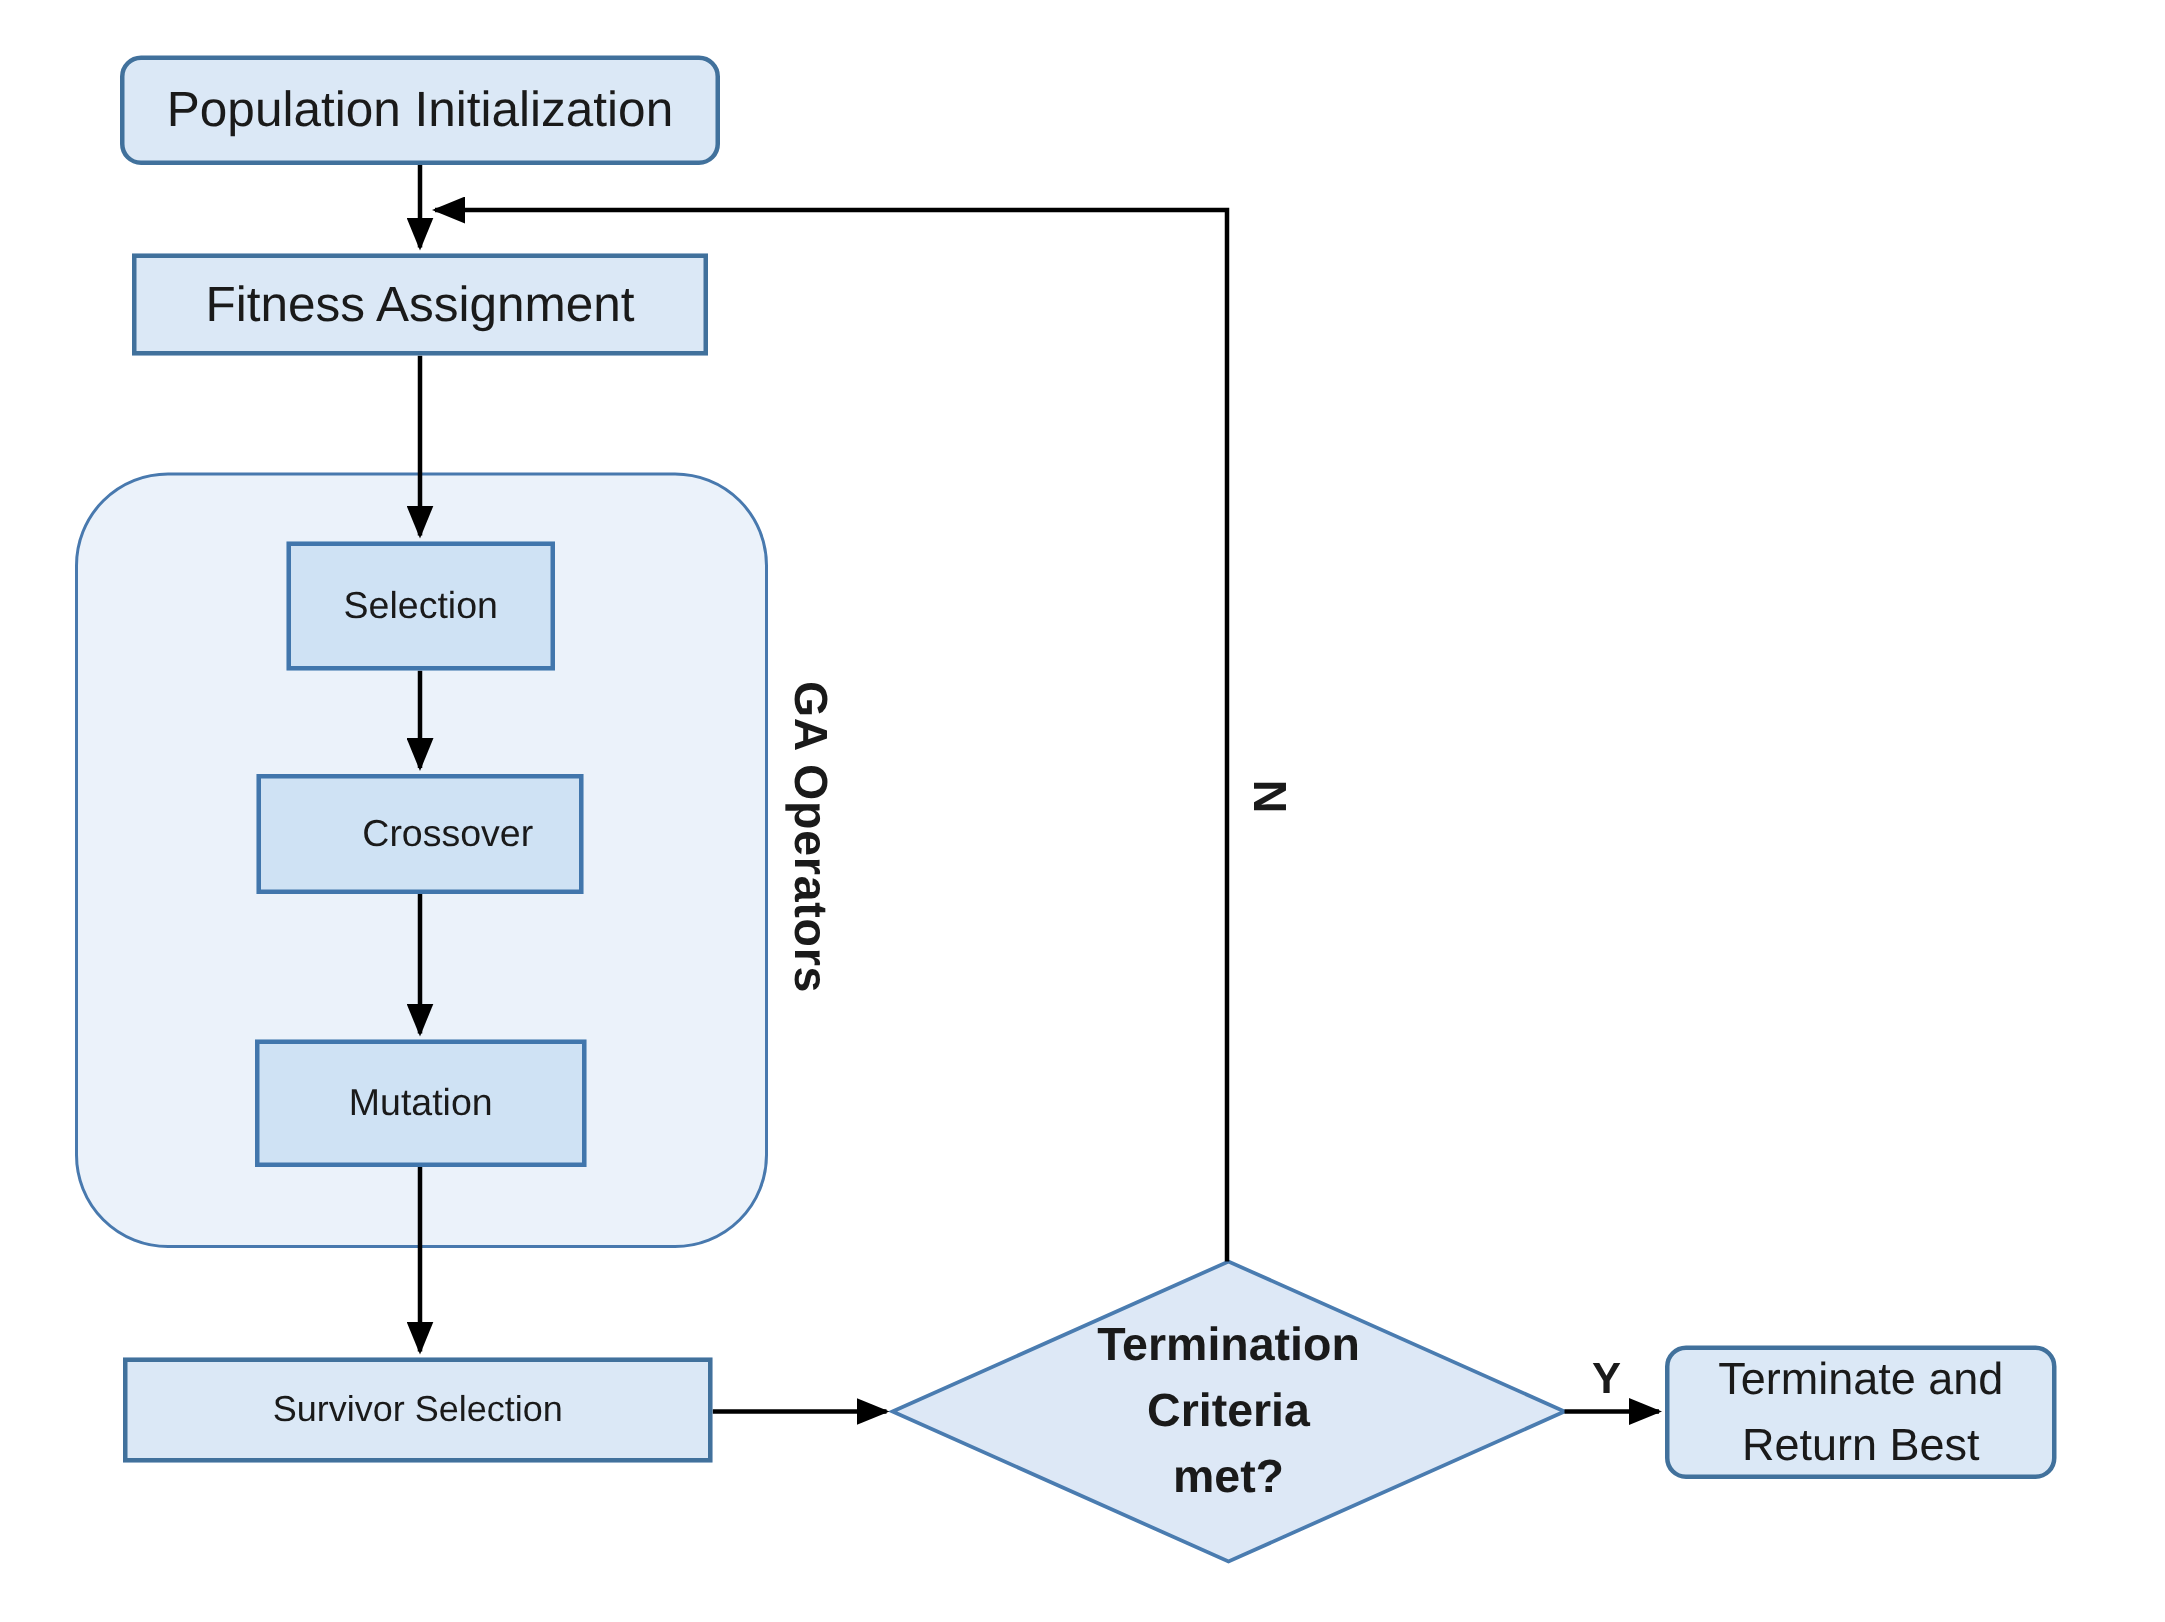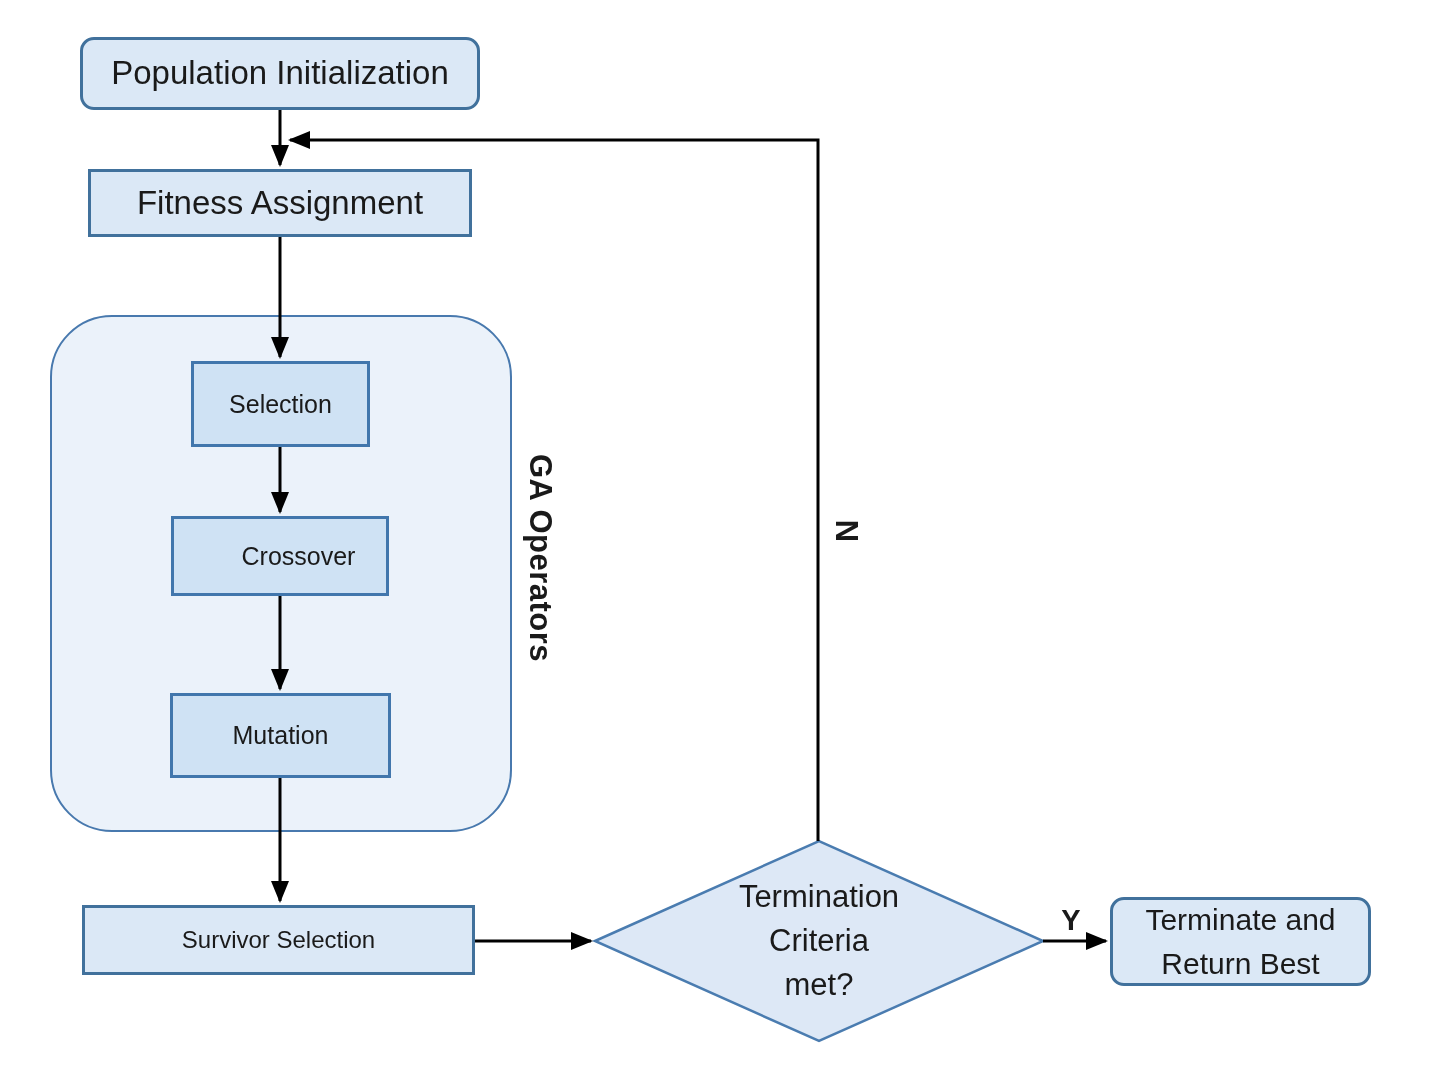--- a/index.html
+++ b/index.html
@@ -61,20 +61,21 @@
   #terminate-box  { left: 1110px; top: 897px; width: 261px; height: 89px; font-size: 30px; line-height: 1.45; }
   #decision-label {
     position: absolute;
     left: 819px; top: 941px;
     transform: translate(-50%, -50%);
     width: 300px;
     text-align: center;
     font-size: 31px;
     line-height: 1.42;
     white-space: pre-line;
+    font-weight: bold;
   }
   .rotated-label {
     position: absolute;
     transform: translate(-50%, -50%) rotate(90deg);
     font-weight: bold;
     white-space: nowrap;
   }
   #group-label { left: 540px; top: 558px; font-size: 31px; letter-spacing: 0.5px; }
   #branch-n-label { left: 846px; top: 531px; font-size: 31px; }
   #branch-y-label {

